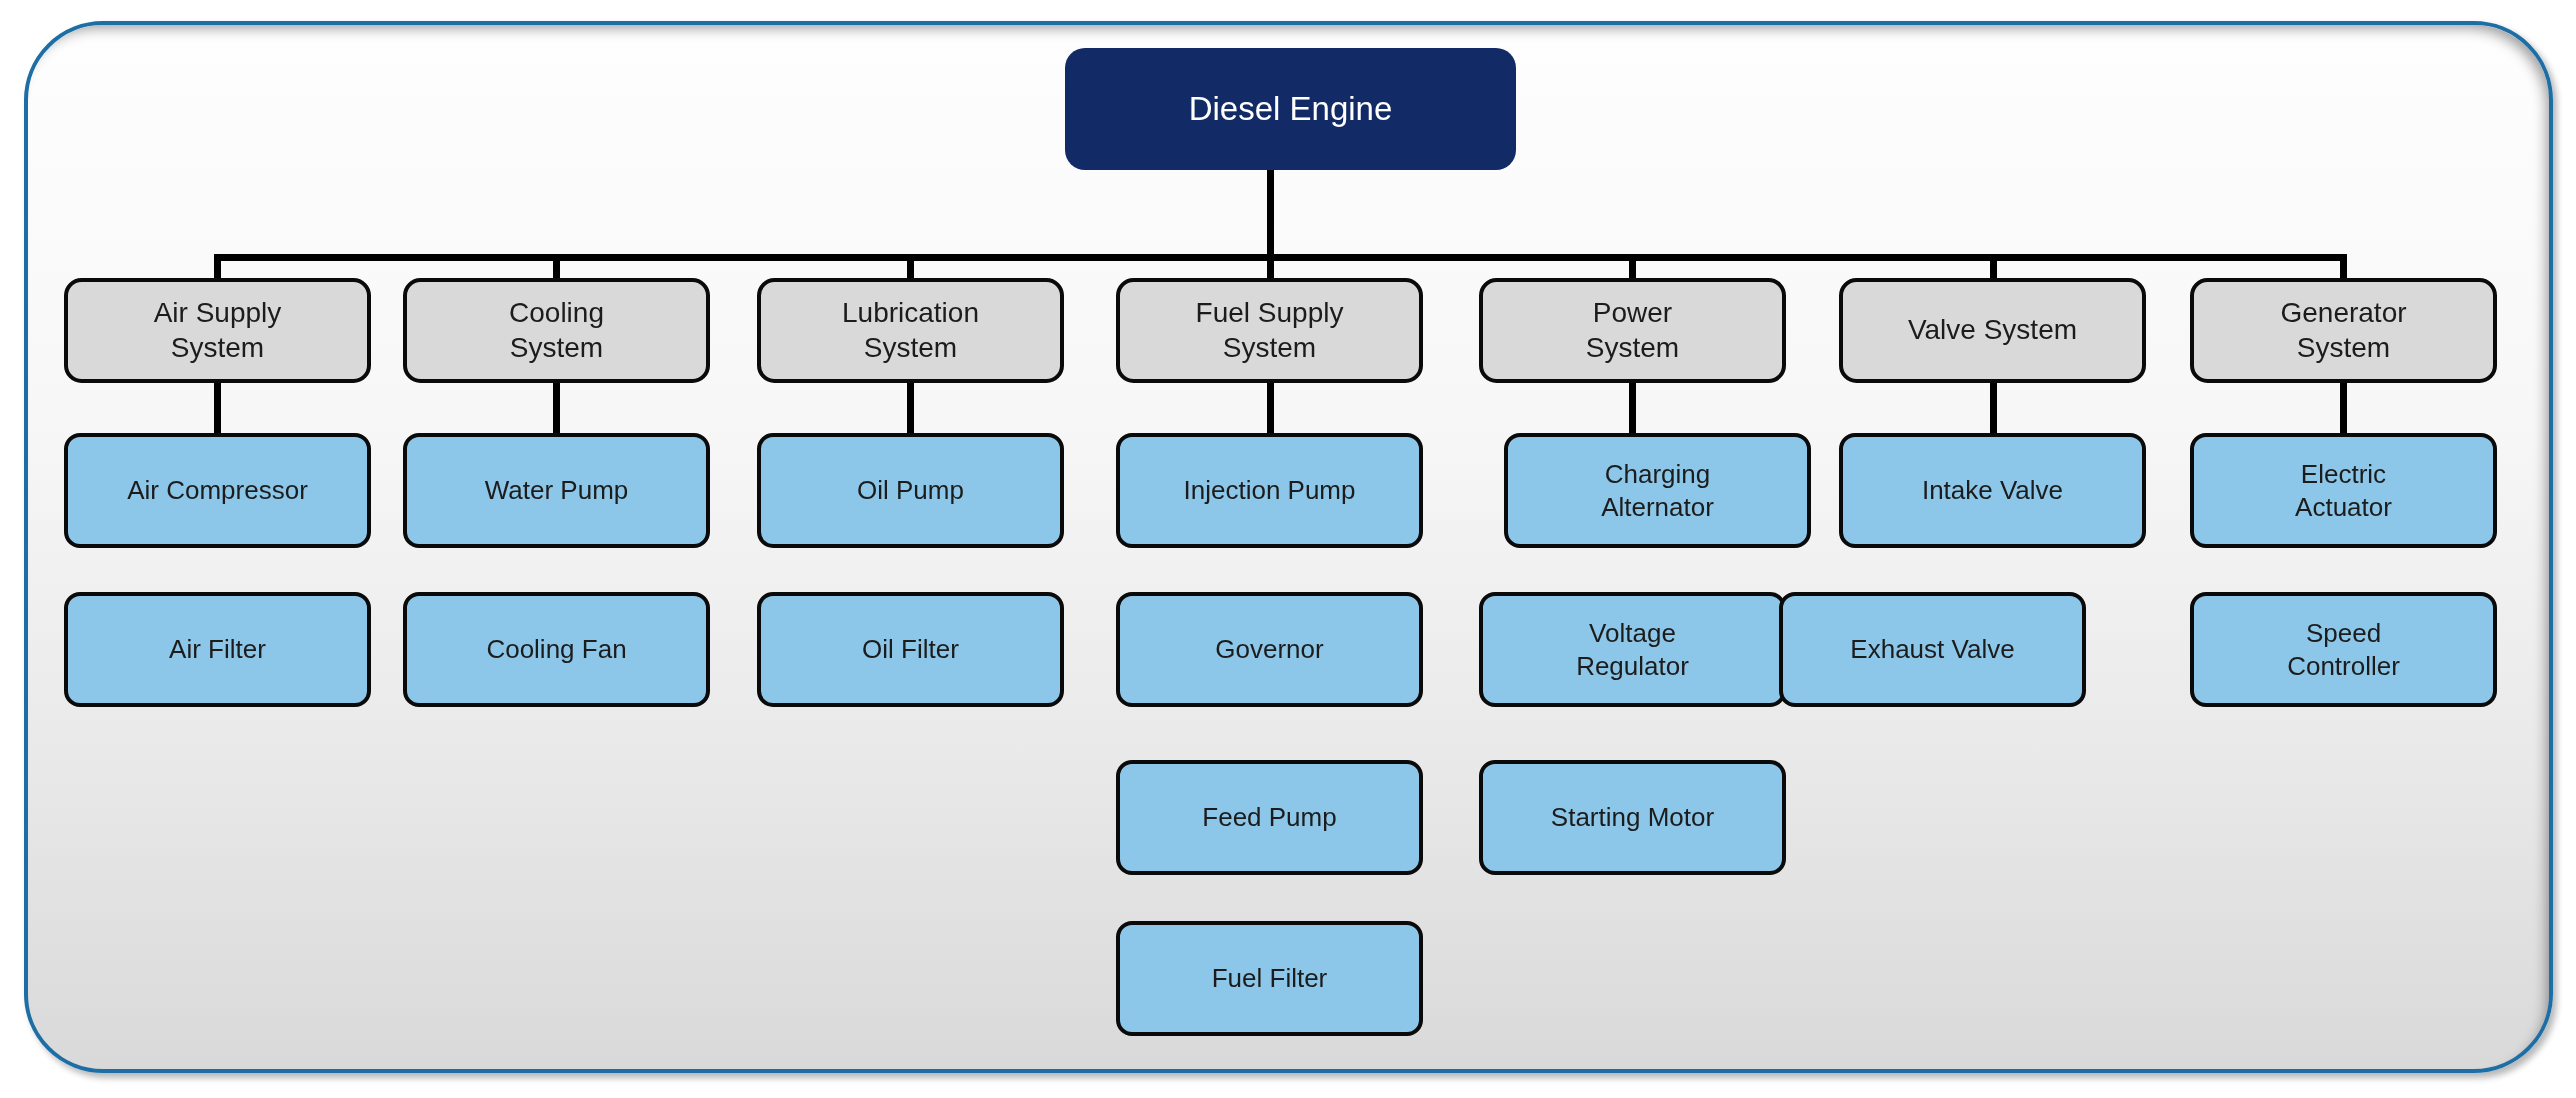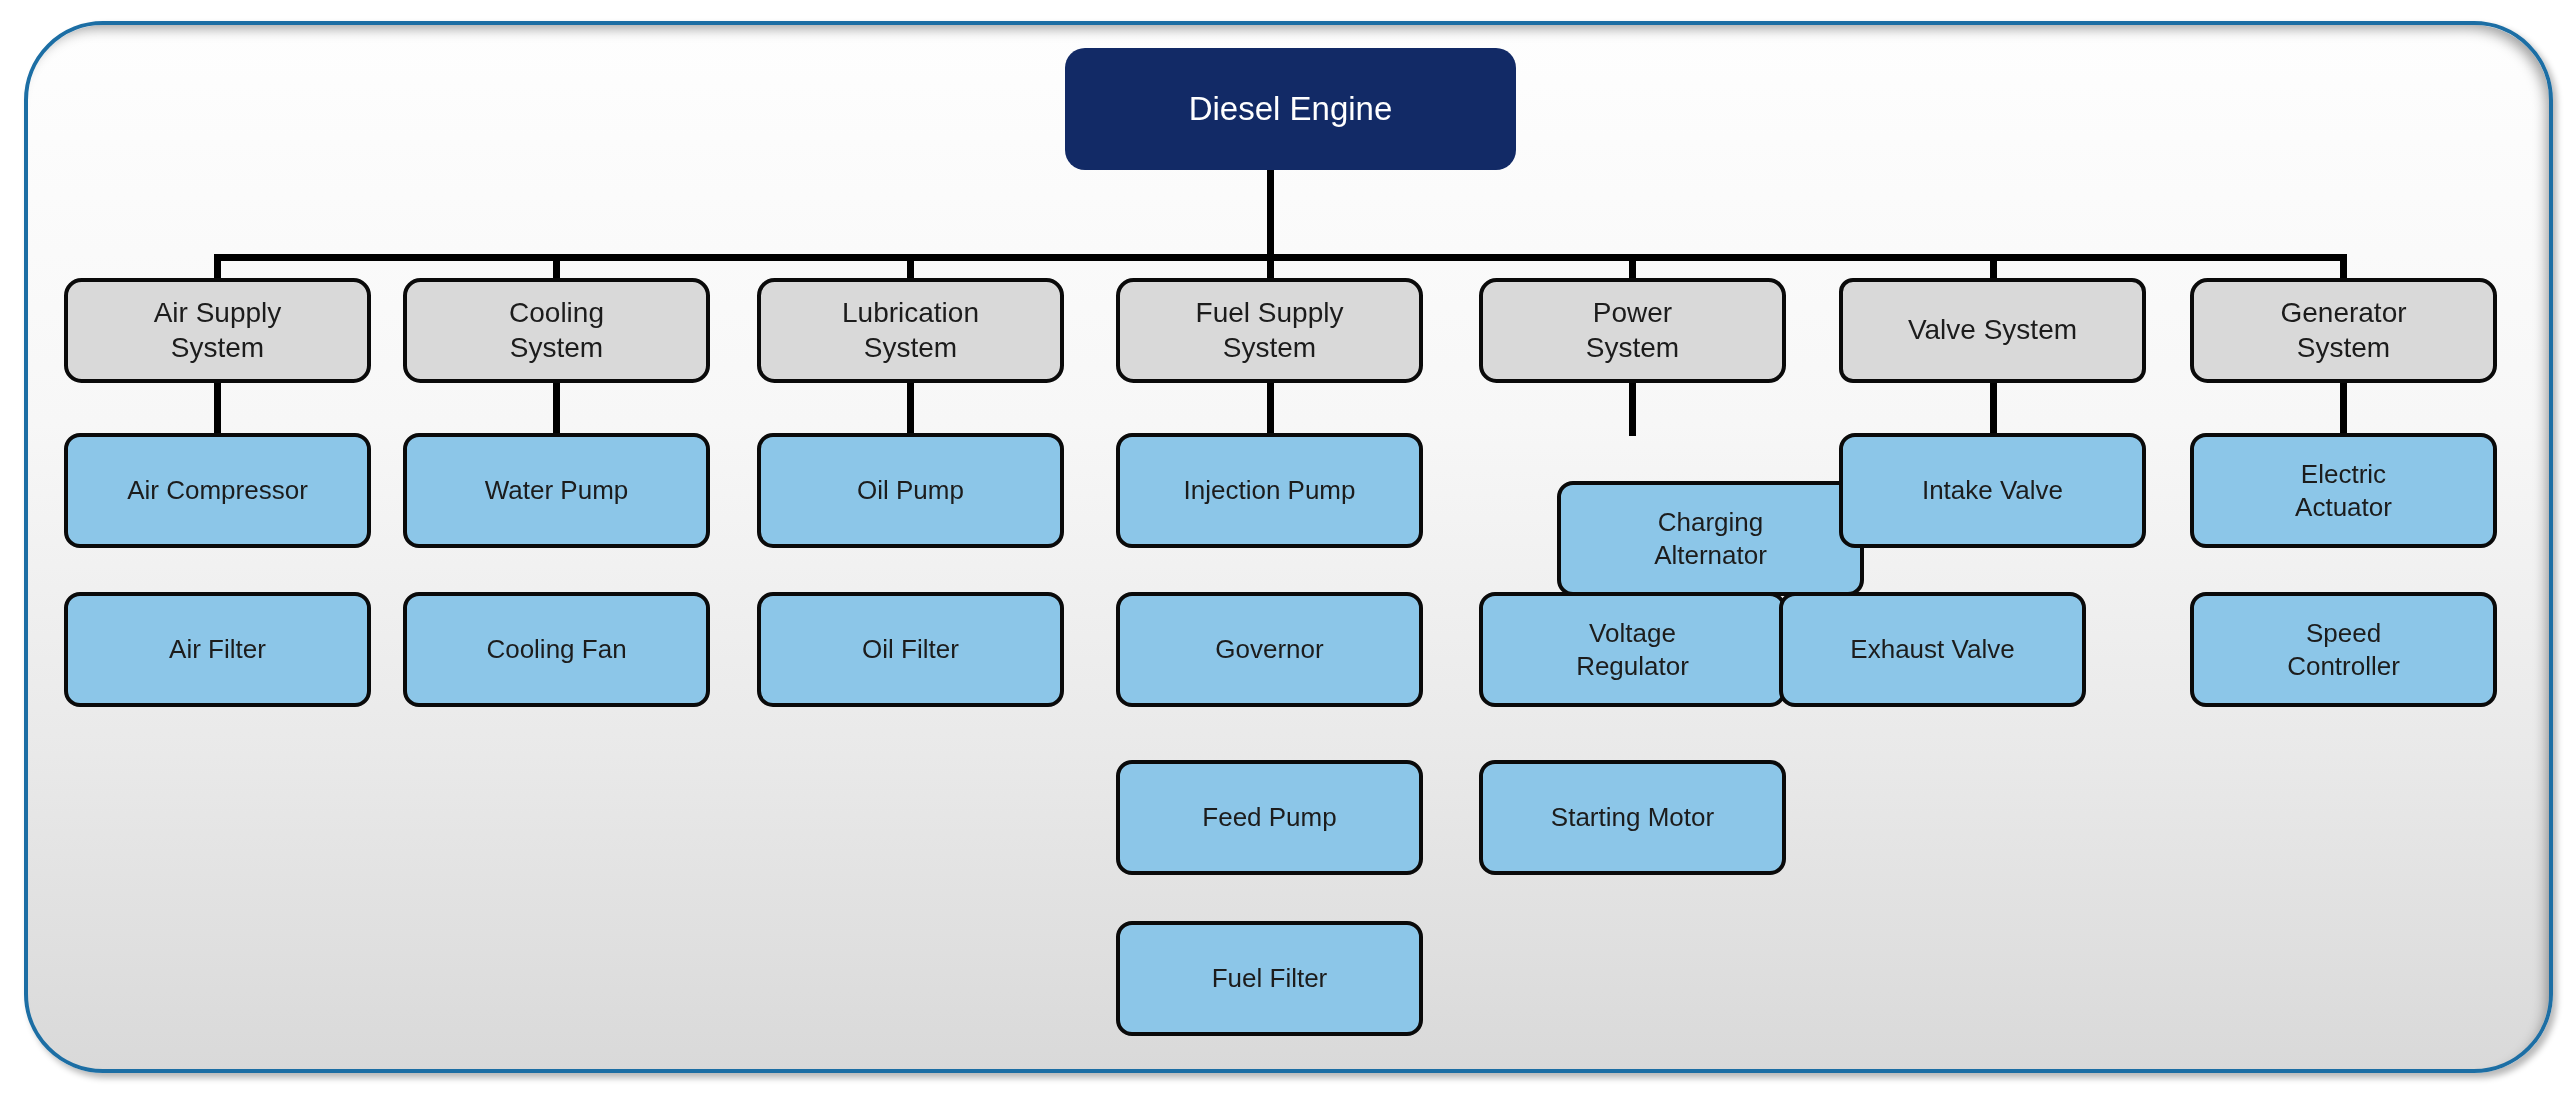--- a/index.html
+++ b/index.html
@@ -88,26 +88,26 @@
       <div class="node child" style="left: 757px; top: 433px;">Oil Pump</div>
       <div class="node child" style="left: 757px; top: 592px;">Oil Filter</div>
       <div class="node hdr" style="left: 1116px; top: 278px;">Fuel Supply
 System</div>
       <div class="node child" style="left: 1116px; top: 433px;">Injection Pump</div>
       <div class="node child" style="left: 1116px; top: 592px;">Governor</div>
       <div class="node child" style="left: 1116px; top: 760px;">Feed Pump</div>
       <div class="node child" style="left: 1116px; top: 921px;">Fuel Filter</div>
       <div class="node hdr" style="left: 1479px; top: 278px;">Power
 System</div>
-      <div class="node child" style="left: 1557px; top: 433px; margin-top: 48px;">Charging
+      <div class="node child" style="left: 1504px; top: 433px;">Charging
 Alternator</div>
       <div class="node child" style="left: 1479px; top: 592px;">Voltage
 Regulator</div>
       <div class="node child" style="left: 1479px; top: 760px;">Starting Motor</div>
-      <div class="node hdr" style="left: 1839px; top: 278px; border-radius: 14px;">Valve System</div>
+      <div class="node hdr" style="left: 1839px; top: 278px;">Valve System</div>
       <div class="node child" style="left: 1839px; top: 433px;">Intake Valve</div>
       <div class="node child" style="left: 1779px; top: 592px;">Exhaust Valve</div>
       <div class="node hdr" style="left: 2190px; top: 278px;">Generator
 System</div>
       <div class="node child" style="left: 2190px; top: 433px;">Electric
 Actuator</div>
       <div class="node child" style="left: 2190px; top: 592px;">Speed
 Controller</div>
     </div>
 </div>

